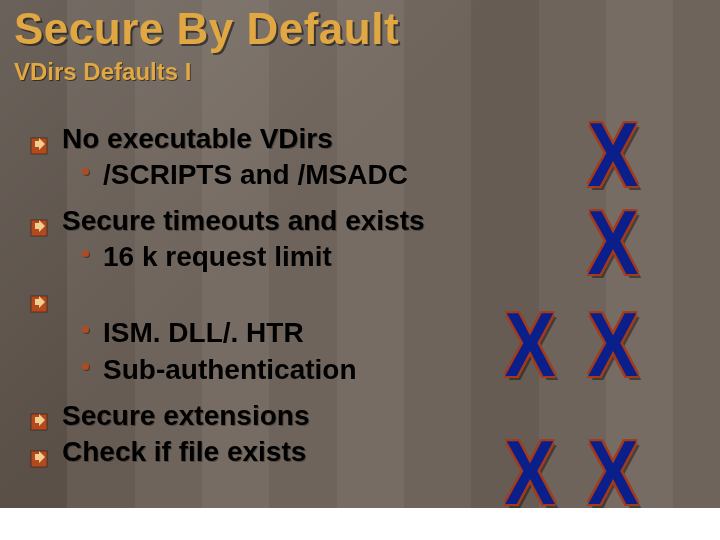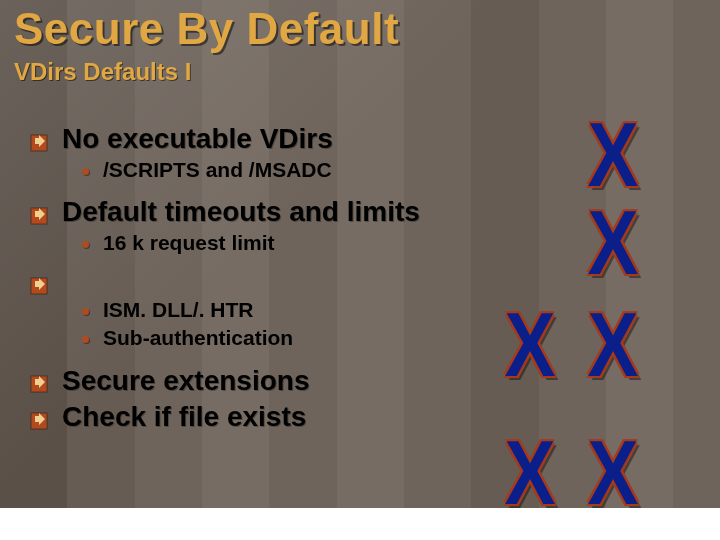--- a/index.html
+++ b/index.html
@@ -52,21 +52,21 @@
   }
 
   .body {
     position: absolute;
     left: 30px;
     top: 118px;
     width: 440px;
   }
   .l1 {
     display: flex;
-    align-items: center;
+    align-items: flex-end;
     margin-top: 6px;
   }
   .l1 .bullet {
     flex: 0 0 auto;
     margin-right: 14px;
     margin-top: 7px;
   }
   .l1 .text {
     font-size: 28px;
     font-weight: bold;
@@ -84,21 +84,21 @@
     flex: 0 0 auto;
     width: 7px;
     height: 7px;
     background: #b04a20;
     border-radius: 50%;
     margin-right: 14px;
     margin-top: 11px;
     box-shadow: 1px 1px 0 rgba(0,0,0,0.4);
   }
   .l2 .text {
-    font-size: 21px;
+    font-size: 28px;
     font-weight: bold;
     color: #000;
     line-height: 1.25;
   }
   .gap { height: 8px; }
 
   .xmark {
     position: absolute;
     font-size: 90px;
     font-weight: 900;
@@ -136,21 +136,21 @@
       <div class="text">/SCRIPTS and /MSADC</div>
     </div>
 
     <div class="gap"></div>
 
     <div class="l1">
       <svg class="bullet" width="18" height="18" viewBox="0 0 18 18">
         <rect x="1" y="1" width="16" height="16" fill="#b34a1e" stroke="rgba(0,0,0,0.4)"></rect>
         <path d="M5 4 L9 4 L9 1 L15 7 L9 13 L9 10 L5 10 Z" fill="#f0d090"></path>
       </svg>
-      <div class="text">Default timeouts and limits</div>
+      <div class="text">Secure timeouts and exists</div>
     </div>
     <div class="l2">
       <div class="dot"></div>
       <div class="text">16 k request limit</div>
     </div>
 
     <div class="gap"></div>
 
     <div class="l1">
       <svg class="bullet" width="18" height="18" viewBox="0 0 18 18">

